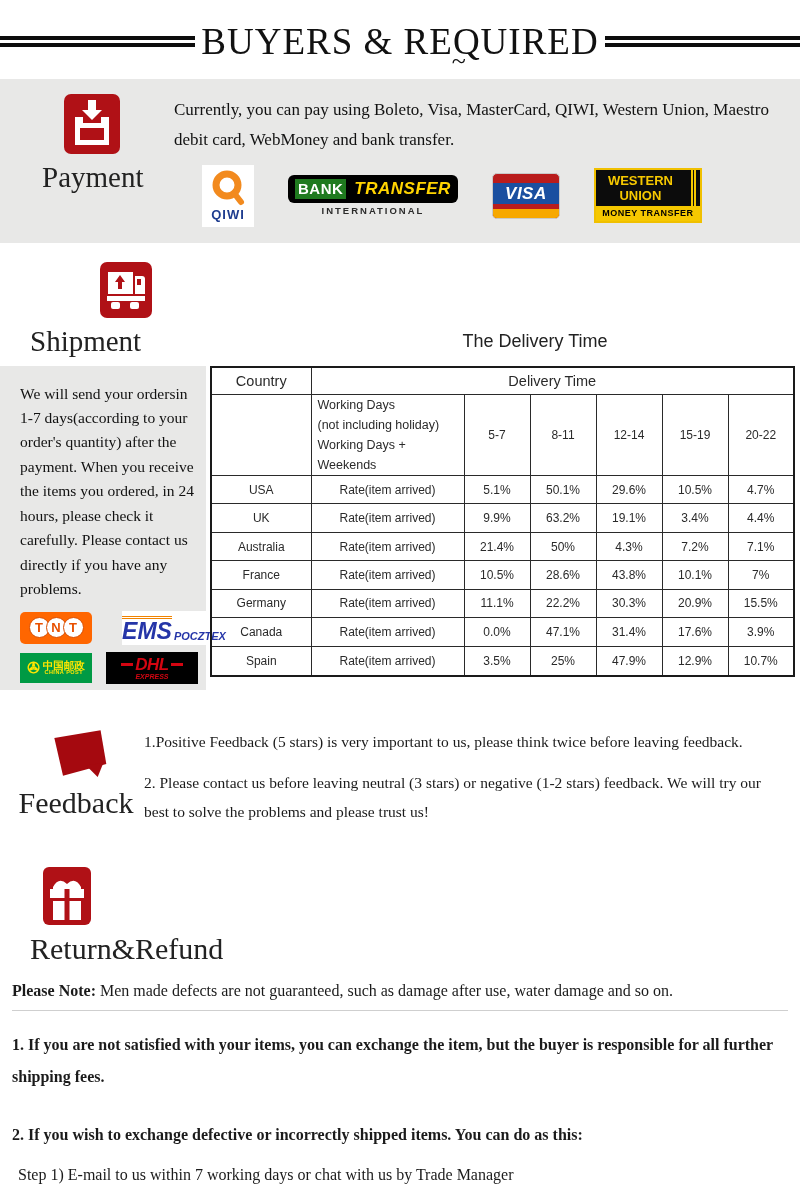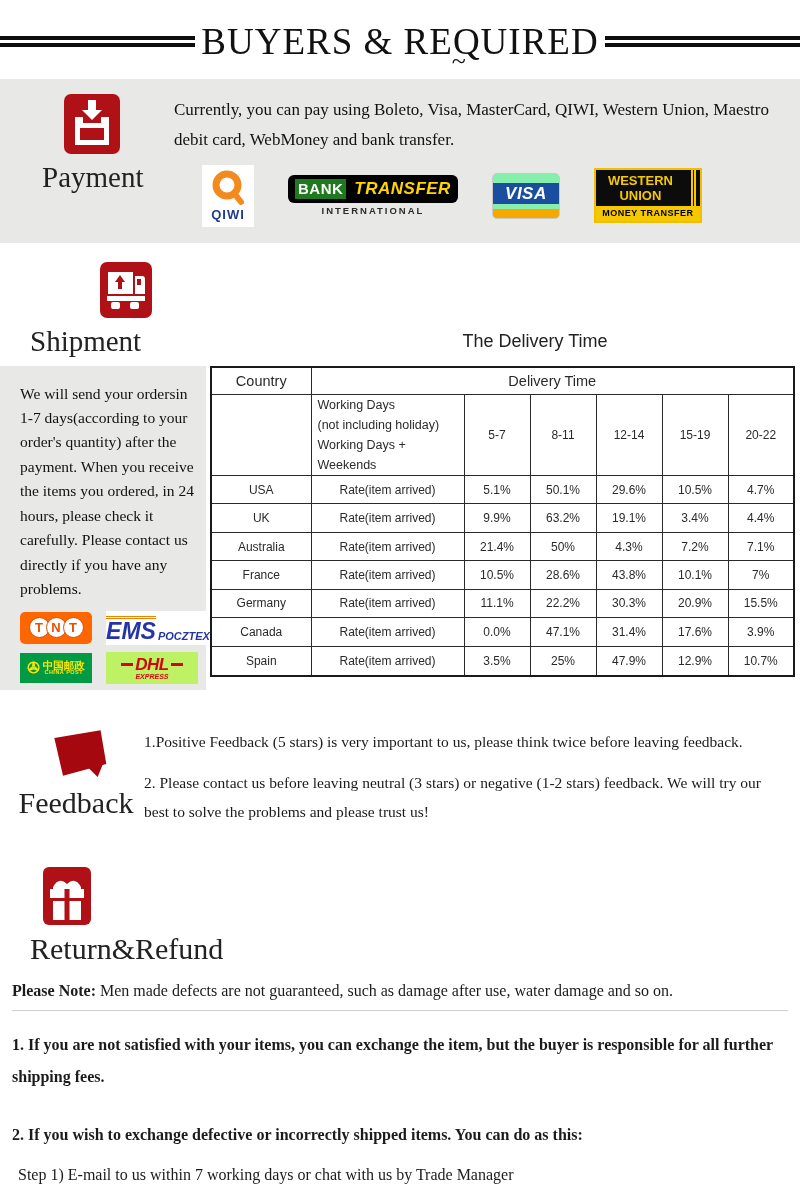--- a/index.html
+++ b/index.html
@@ -23,21 +23,21 @@
 
   
   .qiwi { width:52px; height:62px; background:#fff; display:flex; flex-direction:column; align-items:center; justify-content:center; }
   .qiwi .qtxt { color:#1f3d8f; font-family:"Liberation Sans",sans-serif; font-weight:bold; font-size:13px; letter-spacing:1px; }
   .bank { text-align:center; font-family:"Liberation Sans",sans-serif; }
   .bank-pill { background:#000; border-radius:6px; padding:4px 7px; display:flex; gap:8px; }
   .bank-b { background:#1f7a1f; color:#fff; font-weight:bold; font-size:15px; padding:1px 3px; letter-spacing:.5px; }
   .bank-t { color:#ffd400; font-weight:bold; font-style:italic; font-size:17px; letter-spacing:.5px;
             text-shadow:-1px -1px 0 #000,1px -1px 0 #000,-1px 1px 0 #000,1px 1px 0 #000; }
   .bank-int { font-size:9.5px; letter-spacing:2px; color:#2b2b2b; font-weight:bold; margin-top:2px; }
-  .visa { width:68px; height:46px; background:#86efac; border:1px solid #c9c9c9; border-radius:5px; overflow:hidden;
+  .visa { width:68px; height:46px; background:#b91c1c; border:1px solid #c9c9c9; border-radius:5px; overflow:hidden;
           display:flex; flex-direction:column; }
   .visa .v-top { height:9px; }
   .visa .v-mid { background:#1a4fa0; color:#fff; font-family:"Liberation Sans",sans-serif;
                  font-style:italic; font-weight:bold; font-size:17px; text-align:center; line-height:21px; height:21px; letter-spacing:.5px; }
   .visa .v-gap { flex:1; }
   .visa .v-bot { height:9px; background:#f7a800; }
   .wu { border:2px solid #f0c000; background:#0c0c0c; width:108px; font-family:"Liberation Sans",sans-serif; }
   .wu-top { color:#f6c800; font-weight:bold; font-size:13px; line-height:1.08; text-align:center; padding:4px 10px 3px 4px;
             border-right:5px double #f6c800; margin-right:4px; }
   .wu-bot { background:#f6c800; color:#000; font-size:9px; font-weight:bold; text-align:center; padding:2.5px 0; letter-spacing:.5px; }
@@ -50,29 +50,29 @@
                     align-self:flex-end; padding:0 0 6px 60px; }
   .ship-body { display:flex; margin-top:8px; }
   .ship-note { width:206px; flex:none; background:#e8e8e7; padding:16px 4px 6px 20px; }
   .note-text { font-size:15.5px; line-height:1.58; color:#111; }
   .carriers { display:grid; grid-template-columns:78px 104px; gap:7px 8px; margin-top:9px; align-items:center; }
 
   
   .tnt { width:72px; height:32px; background:#ff6600; border-radius:5px; display:flex; align-items:center; justify-content:center; }
   .tnt span { width:21px; height:21px; background:#fff; border-radius:50%; color:#e85000; font-family:"Liberation Sans",sans-serif;
               font-weight:bold; font-size:13px; display:flex; align-items:center; justify-content:center; margin:0 -2px; border:1px solid #d84d00; }
-  .ems { background:#fff; width:104px; height:34px; display:flex; align-items:flex-end; justify-content:center; gap:2px; padding-bottom:3px; }
+  .ems { background:#fff; width:104px; height:34px; display:flex; align-items:flex-end; justify-content:center; gap:2px; padding-bottom:3px;margin-left:16px; }
   .ems .e1 { color:#2535a8; font-family:"Liberation Sans",sans-serif; font-style:italic; font-weight:bold; font-size:23px; line-height:.9;
              border-top:3px double #f08300; padding-top:2px; }
   .ems .e2 { color:#2535a8; font-family:"Liberation Sans",sans-serif; font-style:italic; font-weight:bold; font-size:11px; }
   .cpost { width:72px; height:30px; background:#009a44; display:flex; align-items:center; justify-content:center; gap:3px; }
   .cpost .glyph { color:#ffe600; font-size:15px; font-weight:bold; }
   .cpost .ctxt { color:#ffe600; font-family:"Liberation Sans",sans-serif; font-weight:bold; font-size:10.5px; line-height:1; text-align:center; }
   .cpost .ctxt small { display:block; font-size:5.5px; letter-spacing:.5px; }
-  .dhl { width:92px; height:32px; background:#bef264; display:flex; flex-direction:column; align-items:center; justify-content:center; }
+  .dhl { width:92px; height:32px; background:#000000; display:flex; flex-direction:column; align-items:center; justify-content:center; }
   .dhl .d1 { color:#d40511; font-family:"Liberation Sans",sans-serif; font-style:italic; font-weight:bold; font-size:17px; line-height:1;
              letter-spacing:-.5px; display:flex; align-items:center; gap:2px; }
   .dhl .d1:before, .dhl .d1:after { content:""; width:12px; height:3px; background:#d40511; display:inline-block; }
   .dhl .d2 { color:#d40511; font-family:"Liberation Sans",sans-serif; font-style:italic; font-size:7px; font-weight:bold; }
 
   
   .dtable { border-collapse:collapse; border:2px solid #1a1a1a; font-family:"Liberation Sans",sans-serif;
             color:#2a2a2a; margin-left:4px; table-layout:fixed; width:583px; height:311px; }
   .dtable td { border:1px solid #2a2a2a; text-align:center; vertical-align:middle; font-size:12px; padding:0 2px; }
   .dtable .row-top td { height:28px; font-size:14.5px; }

